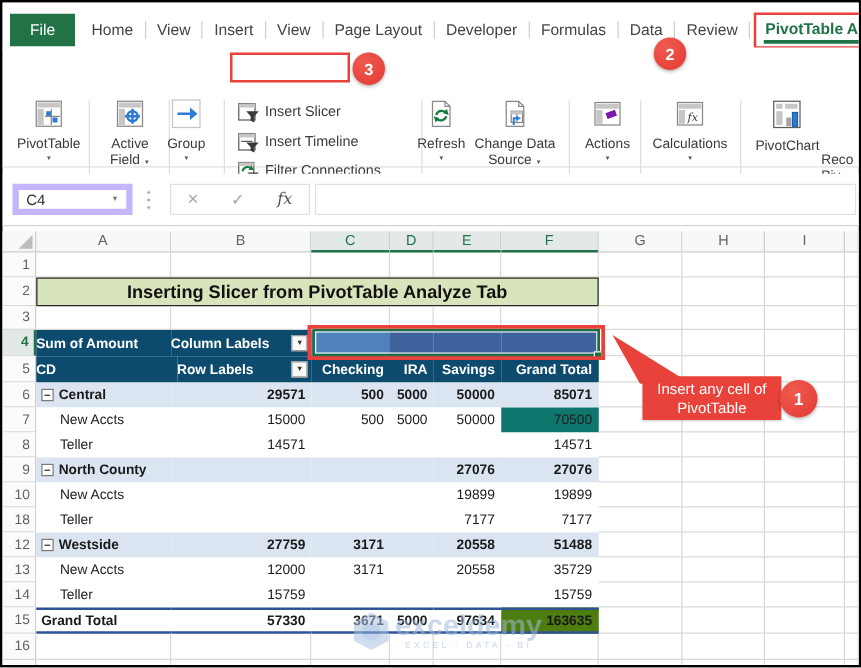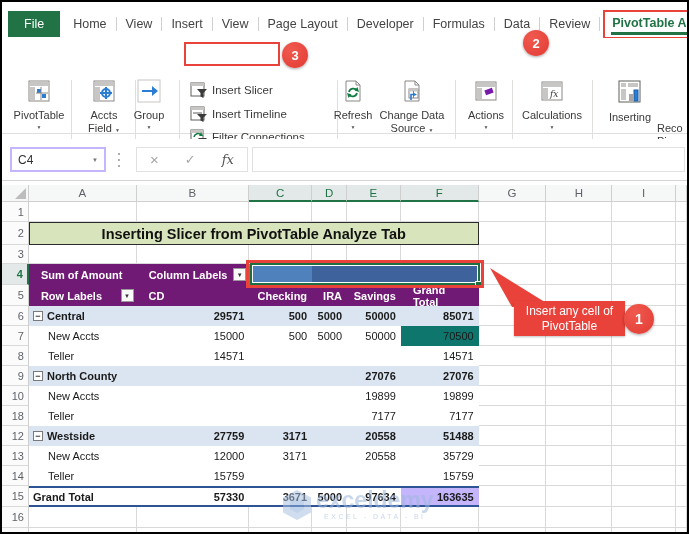--- a/index.html
+++ b/index.html
@@ -18,21 +18,21 @@
   .ribbon { position:absolute; left:0; top:36px; width:100%; height:96px; background:#fff; border-bottom:1px solid #e1dfdd; }
   .vsep { position:absolute; top:42px; height:84px; width:1px; background:#e1dfdd; }
   .bigbtn { position:absolute; top:40px; height:88px; display:flex; flex-direction:column; align-items:center; font-size:11px; color:#3b3a39; }
   .bigbtn .lbl { margin-top:5px; line-height:13px; text-align:center; }
   .chev { font-size:5px; color:#555; margin-top:3px; line-height:5px; }
   .smallbtn { position:absolute; display:flex; align-items:center; gap:4px; font-size:11.5px; color:#3b3a39; height:20px; }
   .grouplabel { position:absolute; top:114px; font-size:10px; color:#696969; text-align:center; }
 
   
   .fbar { position:absolute; left:0; top:137px; width:100%; height:42px; background:#fff; border-bottom:1px solid #d4d4d4; }
-  .namebox { position:absolute; left:8px; top:8px; width:96px; height:25px; border:2px solid #c4b5fd; display:flex; align-items:center; font-size:12px; color:#333; padding:0 6px; }
+  .namebox { position:absolute; left:8px; top:8px; width:96px; height:25px; border:5px solid #c4b5fd; display:flex; align-items:center; font-size:12px; color:#333; padding:0 6px; }
   .namebox .dd { margin-left:auto; font-size:6px; color:#777; }
   .fdots { position:absolute; left:115px; top:12px; width:4px; height:18px; background-image:radial-gradient(circle,#adadad 1px,transparent 1.4px); background-size:4px 6px; }
   .fbtns { position:absolute; left:134px; top:8px; width:112px; height:25px; border:1px solid #e1e1e1; display:flex; align-items:center; justify-content:space-around; }
   .fx-x { color:#a6a6a6; font-size:15px; }
   .fx-ck { color:#a6a6a6; font-size:13px; }
   .fx-fx { color:#555; font-size:13px; font-style:italic; font-family:"DejaVu Serif", serif; }
   .finput { position:absolute; left:250px; top:8px; right:2px; height:25px; border:1px solid #e1e1e1; background:#fff; }
 
   
   .sheet { position:absolute; left:0; top:183px; width:100%; bottom:0; background:#fff; }
@@ -41,21 +41,21 @@
   .ch.sel { background:#e3e9e9; color:#217346; border-bottom:2px solid #217346; }
   .corner { position:relative; background:#f6f7f7; border-right:1px solid #cfcfcf; border-bottom:1px solid #cfcfcf; }
   .corner::after { content:""; position:absolute; right:2px; bottom:2px; border-left:11px solid transparent; border-bottom:11px solid #bdbdbd; }
   .grow { display:flex; }
   .rn { border-right:1px solid #cfcfcf; border-bottom:1px solid #d9d9d9; background:#fbfbfb; font-size:11px; color:#5f6368; display:flex; align-items:center; justify-content:flex-end; padding-right:4px; }
   .rn.sel { background:#e3e9e9; color:#217346; border-right:2px solid #217346; font-weight:bold; }
   .gc { border-right:1px solid #d9d9d9; border-bottom:1px solid #d9d9d9; height:100%; }
   .cell { height:100%; display:flex; align-items:center; font-size:11px; color:#1a1a1a; overflow:hidden; }
   .num { justify-content:flex-end; padding-right:5px; }
   .bold { font-weight:bold; }
-  .pvh { background:#701a75; color:#fff; font-weight:bold; padding-left:12px; }
+  .pvh { background:#0c4a6e; color:#fff; font-weight:bold; padding-left:0; }
   .ddbtn { margin-left:auto; margin-right:3px; width:13px; height:13px; background:#fafafa; border:1px solid #999; display:flex; align-items:center; justify-content:center; font-size:6px; color:#333; flex:0 0 13px; }
   .collapse { width:10px; height:10px; border:1px solid #7a7a7a; background:#fff; color:#333; font-size:9px; line-height:8px; text-align:center; margin-right:4px; flex:0 0 10px; }
   .titlebox { height:100%; background:#d7e4bc; border:1px solid #2b2b2b; display:flex; align-items:center; justify-content:center; font-size:14.5px; font-weight:bold; color:#111; }
 
   
   .selGreen { position:absolute; left:248px; top:261px; width:230px; height:22px; border:2px solid #1d6f42; box-shadow:inset 0 0 0 1px #fff; z-index:5; }
   .fillhandle { position:absolute; left:473px; top:279px; width:7px; height:7px; background:#1d6f42; border:1px solid #fff; z-index:6; }
   .redSel { position:absolute; left:244px; top:258px; width:238px; height:28px; border:3px solid #e8423b; z-index:7; }
   .redSlicerBox { position:absolute; left:182px; top:40px; width:96px; height:24px; border:2.5px solid #e8423b; z-index:7; }
   .badge { position:absolute; width:26px; height:26px; border-radius:50%; background:radial-gradient(circle at 35% 30%, #f0594f, #e23b33); color:#fff; font-size:13px; font-weight:bold; display:flex; align-items:center; justify-content:center; box-shadow:0 1px 3px rgba(0,0,0,.35); z-index:9; }
@@ -125,21 +125,21 @@
 
     <div class="bigbtn" style="left:74px; width:56px;">
       <svg width="26" height="26">
           <rect x="3" y="3" width="20" height="20" fill="#fff" stroke="#8a8886"></rect>
           <rect x="4" y="4" width="18" height="4" fill="#c8c6c4"></rect>
           <rect x="4" y="9" width="5" height="13" fill="#c8c6c4"></rect>
           <circle cx="15" cy="15" r="4" fill="none" stroke="#2b7cd3" stroke-width="2"></circle>
           <line x1="15" y1="9" x2="15" y2="21" stroke="#2b7cd3" stroke-width="2"></line>
           <line x1="9" y1="15" x2="21" y2="15" stroke="#2b7cd3" stroke-width="2"></line>
         </svg>
-      <div class="lbl"><span>Accts</span><br><span>Field</span> <span class="chev" style="font-size:5px;">▼</span></div>
+      <div class="lbl"><span>Active</span><br><span>Field</span> <span class="chev" style="font-size:5px;">▼</span></div>
     </div>
     <div class="vsep" style="left:133px;"></div>
 
     <div class="bigbtn" style="left:122px; width:50px;">
       <svg width="26" height="26">
           <rect x="2" y="2" width="22" height="22" fill="#fff" stroke="#c8c6c4"></rect>
           <line x1="6" y1="13" x2="17" y2="13" stroke="#2b7cd3" stroke-width="2"></line>
           <polygon points="16,8 22,13 16,18" fill="#2b7cd3"></polygon>
         </svg>
       <div class="lbl">Group</div>
@@ -230,21 +230,21 @@
 
     <div class="bigbtn" style="left:600px; width:56px;">
       <svg width="28" height="28">
           <rect x="3" y="3" width="21" height="21" fill="#fff" stroke="#5f5e5c"></rect>
           <rect x="5" y="5" width="5" height="4" fill="#c8c6c4"></rect>
           <rect x="12" y="5" width="10" height="4" fill="#c8c6c4"></rect>
           <rect x="5" y="11" width="5" height="11" fill="#c8c6c4"></rect>
           <rect x="13" y="16" width="4" height="7" fill="#a7a5a3"></rect>
           <rect x="18" y="12" width="4" height="11" fill="#2b7cd3" stroke="#1b5fa8"></rect>
         </svg>
-      <div class="lbl">Inserting</div>
+      <div class="lbl">PivotChart</div>
     </div>
     <div class="bigbtn" style="left:655px; width:44px; align-items:flex-start;">
       <div class="lbl" style="margin-top:44px; text-align:left;"><span>Reco</span><br><span>Piv</span></div>
     </div>
     <div class="grouplabel" style="left:640px; width:70px;">Tools</div>
   </div>
 
   <div class="redSlicerBox"></div>
   <div class="badge" style="left:280px; top:40px;">3</div>
 
@@ -322,25 +322,25 @@
           <div class="cell" style="width: 35px; background: rgb(62, 99, 156);"></div>
           <div class="cell" style="width: 54px; background: rgb(62, 99, 156);"></div>
           <div class="cell" style="width: 78px; background: rgb(62, 99, 156);"></div>
           <div class="gc" style="width: 68px;"></div>
           <div class="gc" style="width: 66px;"></div>
           <div class="gc" style="width: 64px;"></div>
           <div class="gc" style="width: 11px;"></div>
         </div>
         <div class="grow" style="height: 21px;">
           <div class="rn" style="width: 27px;">5</div>
+          <div class="cell pvh" style="width: 113px;">CD</div>
           <div class="cell pvh" style="width: 108px;">
             <span>Row Labels</span>
             <span class="ddbtn">▼</span>
           </div>
-          <div class="cell pvh" style="width: 113px;">CD</div>
           <div class="cell pvh num" style="width: 63px;">Checking</div>
           <div class="cell pvh num" style="width: 35px;">IRA</div>
           <div class="cell pvh num" style="width: 54px;">Savings</div>
           <div class="cell pvh num" style="width: 78px;">Grand Total</div>
           <div class="gc" style="width: 68px;"></div>
           <div class="gc" style="width: 66px;"></div>
           <div class="gc" style="width: 64px;"></div>
           <div class="gc" style="width: 11px;"></div>
         </div>
         <div class="grow" style="height: 20px;">
@@ -469,21 +469,21 @@
           <div class="gc" style="width: 64px;"></div>
           <div class="gc" style="width: 11px;"></div>
         </div>
         <div class="grow" style="height: 21px;">
           <div class="rn" style="width: 27px;">15</div>
           <div class="cell bold" style="width: 108px; background: rgb(255, 255, 255); padding-left: 4px; border-top: 2px solid rgb(47, 84, 150); border-bottom: 2px solid rgb(47, 84, 150);">Grand Total</div>
           <div class="cell num bold" style="width: 113px; background: rgb(255, 255, 255); border-top: 2px solid rgb(47, 84, 150); border-bottom: 2px solid rgb(47, 84, 150);">57330</div>
           <div class="cell num bold" style="width: 63px; background: rgb(255, 255, 255); border-top: 2px solid rgb(47, 84, 150); border-bottom: 2px solid rgb(47, 84, 150);">3671</div>
           <div class="cell num bold" style="width: 35px; background: rgb(255, 255, 255); border-top: 2px solid rgb(47, 84, 150); border-bottom: 2px solid rgb(47, 84, 150);">5000</div>
           <div class="cell num bold" style="width: 54px; background: rgb(255, 255, 255); border-top: 2px solid rgb(47, 84, 150); border-bottom: 2px solid rgb(47, 84, 150);">97634</div>
-          <div class="cell num bold" style="width: 78px; background: #c4b5fd; border-top: 2px solid rgb(47, 84, 150); border-bottom: 2px solid rgb(47, 84, 150);">163635</div>
+          <div class="cell num bold" style="width: 78px; background: #4d7c0f; border-top: 2px solid rgb(47, 84, 150); border-bottom: 2px solid rgb(47, 84, 150);">163635</div>
           <div class="gc" style="width: 68px;"></div>
           <div class="gc" style="width: 66px;"></div>
           <div class="gc" style="width: 64px;"></div>
           <div class="gc" style="width: 11px;"></div>
         </div>
         <div class="grow" style="height: 21px;">
           <div class="rn" style="width: 27px;">16</div>
           <div class="gc" style="width: 108px;"></div>
           <div class="gc" style="width: 113px;"></div>
           <div class="gc" style="width: 63px;"></div>

